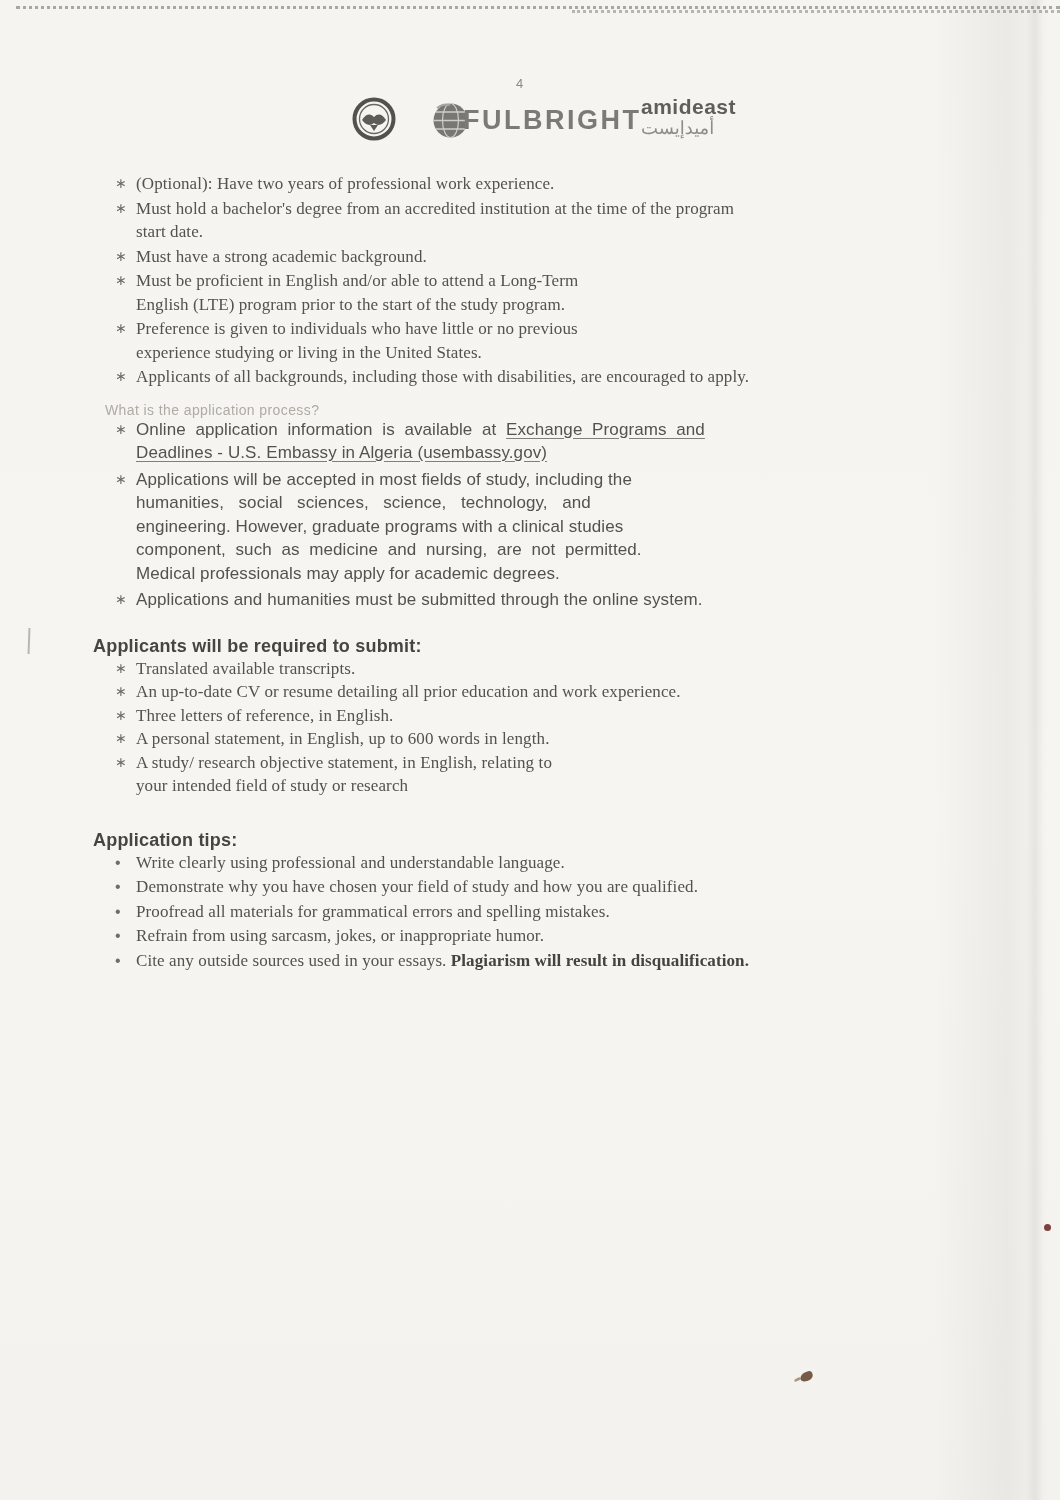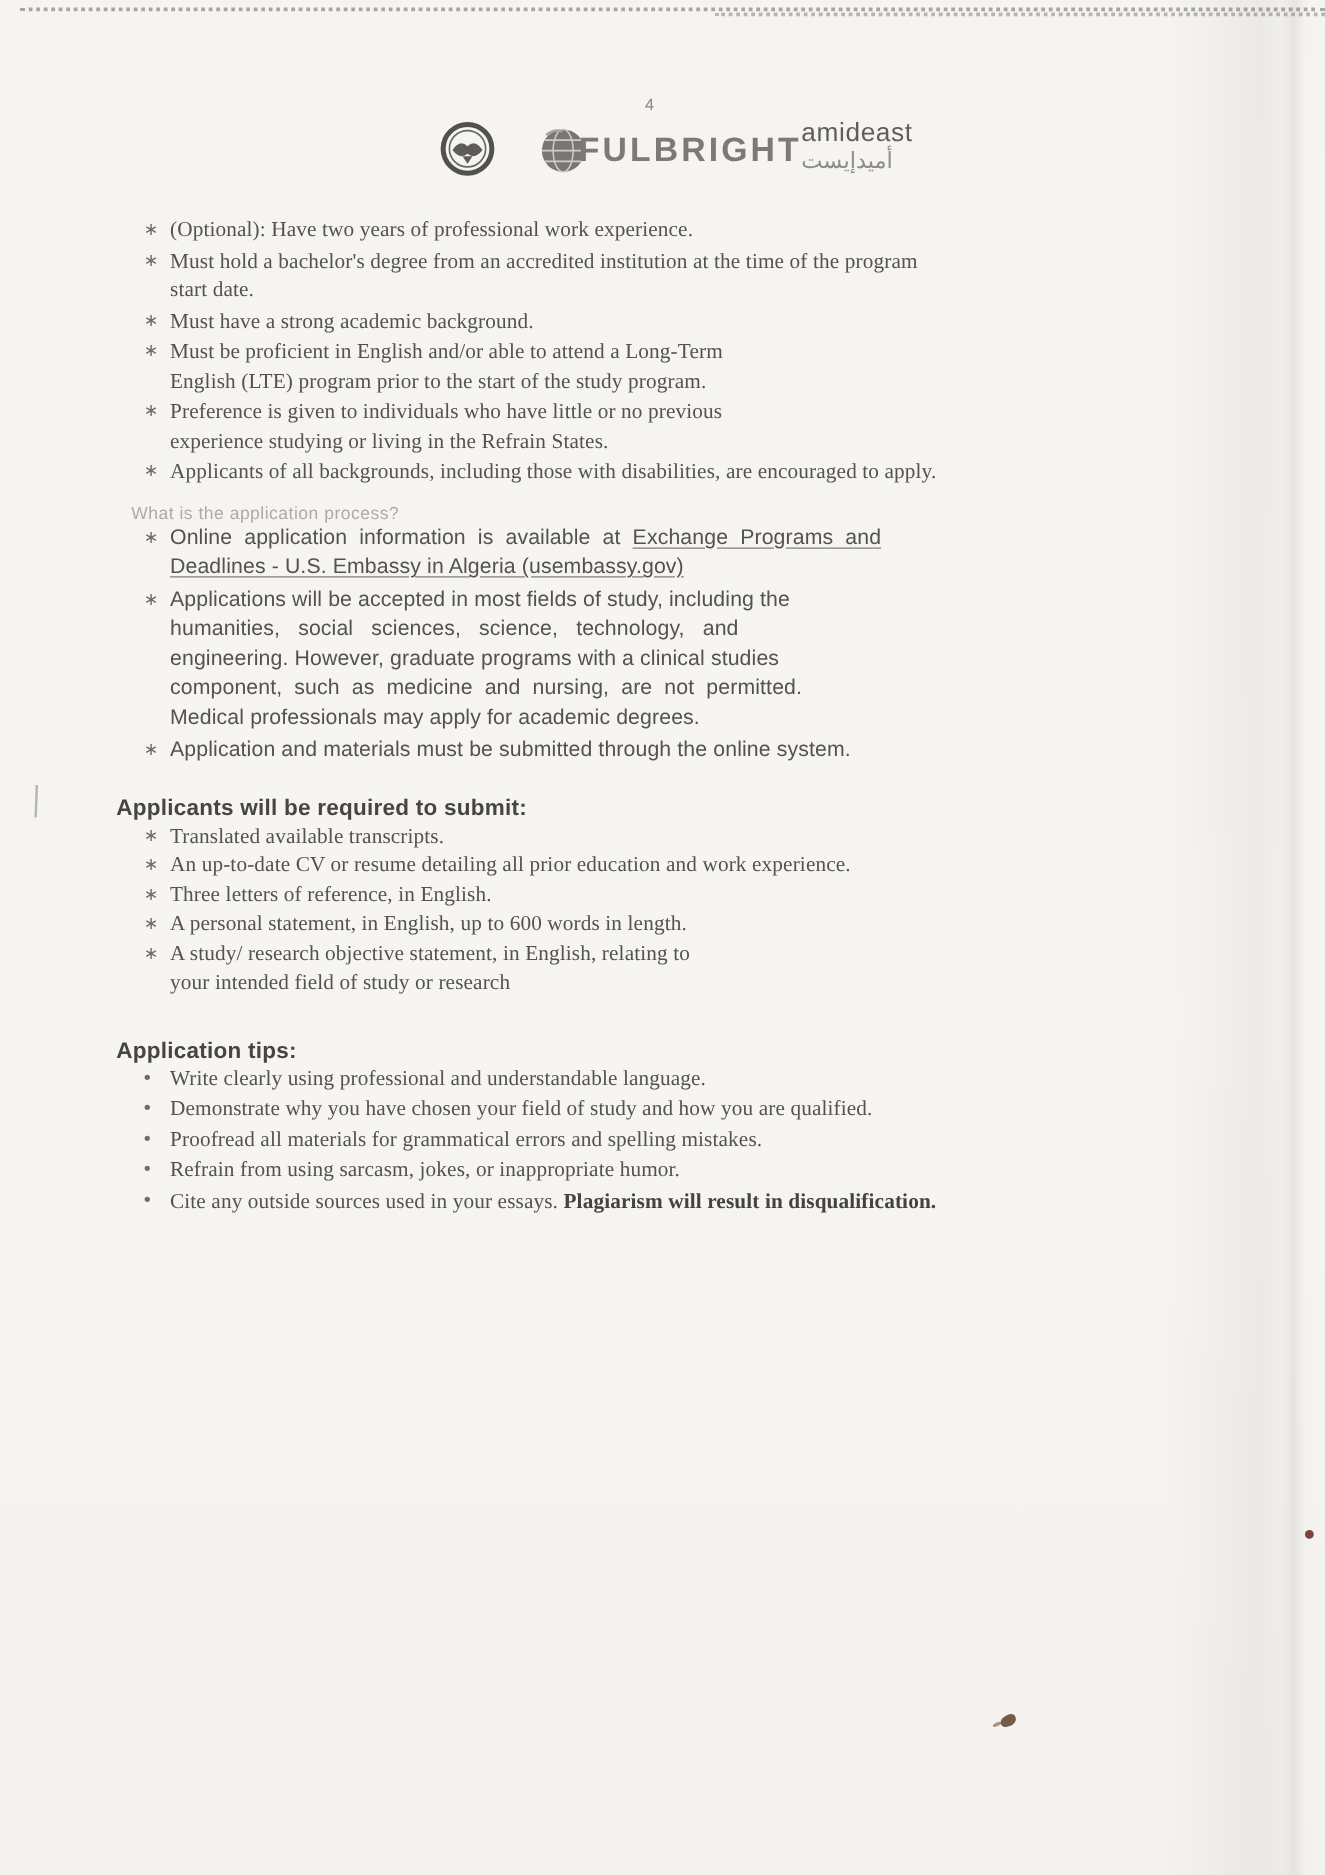--- a/index.html
+++ b/index.html
@@ -21,21 +21,21 @@
   .speck-tail{position:absolute;left:794px;top:1378px;width:7px;height:3px;background:#7a5a3c;border-radius:50%;transform:rotate(-25deg);opacity:.6;}
   .reddot{position:absolute;left:1044px;top:1224px;width:7px;height:7px;background:#6e2f2a;border-radius:50%;opacity:.9;}
 
   
   .hdr-abs{position:absolute;}
   .page-num{left:516px;top:76px;font-size:13px;color:#8b8984;}
   .seal{left:352px;top:97px;width:44px;height:44px;opacity:.88;}
   .globe{left:432px;top:102px;width:37px;height:37px;opacity:.85;}
   .fulbright-word{left:463px;top:105px;font-size:27px;font-weight:600;letter-spacing:2.5px;color:#7c7a75;filter:blur(.4px);}
   .amideast{left:641px;top:96px;filter:blur(.35px);}
-  .amideast-en{font-size:21px;font-weight:400;color:#605e59;letter-spacing:.5px;line-height:22px;}
+  .amideast-en{font-size:21px;font-weight:700;color:#605e59;letter-spacing:.5px;line-height:22px;}
   .amideast-ar{font-size:18px;color:#8f8d87;letter-spacing:1.5px;line-height:17px;margin-top:2px;}
 
   
   .content{position:relative;padding:172px 0 0 93px;width:920px;color:#54524d;filter:blur(.3px);}
   ul.blist{list-style:none;margin:0;padding:0 0 0 22px;}
   ul.blist li{display:flex;align-items:flex-start;}
   .bul{width:21px;flex:0 0 21px;font-size:14px;line-height:23.5px;color:#6f6d68;}
   .tips-list .bul{font-size:16px;}
   .txt{font-size:17px;line-height:23.5px;letter-spacing:.1px;white-space:pre-line;}
   .wide .txt{width:845px;font-family:Liberation Serif, serif;}
@@ -105,21 +105,21 @@
           <span class="txt">Must have a strong academic background.</span>
         </li>
       <li>
           <span class="bul">∗</span>
           <span class="txt">Must be proficient in English and/or able to attend a Long-Term
 English (LTE) program prior to the start of the study program.</span>
         </li>
       <li>
           <span class="bul">∗</span>
           <span class="txt">Preference is given to individuals who have little or no previous
-experience studying or living in the Refrain States.</span>
+experience studying or living in the United States.</span>
         </li>
       <li>
           <span class="bul">∗</span>
           <span class="txt">Applicants of all backgrounds, including those with disabilities, are encouraged to apply.</span>
         </li>
     </ul>
 
     <div class="faint-heading">What is the application process?</div>
 
     <ul class="blist narrow process-list">
@@ -131,21 +131,21 @@
       <li>
           <span class="bul">∗</span>
           <span class="txt">Applications will be accepted in most fields of study, including the
 humanities,   social   sciences,   science,   technology,   and
 engineering. However, graduate programs with a clinical studies
 component,  such  as  medicine  and  nursing,  are  not  permitted.
 Medical professionals may apply for academic degrees.</span>
         </li>
       <li>
           <span class="bul">∗</span>
-          <span class="txt">Application and materials must be submitted through the online system.</span>
+          <span class="txt">Applications and humanities must be submitted through the online system.</span>
         </li>
     </ul>
 
     <div class="bold-heading">Applicants will be required to submit:</div>
 
     <ul class="blist wide submit-list">
       <li>
           <span class="bul">∗</span>
           <span class="txt">Translated available transcripts.</span>
         </li>

